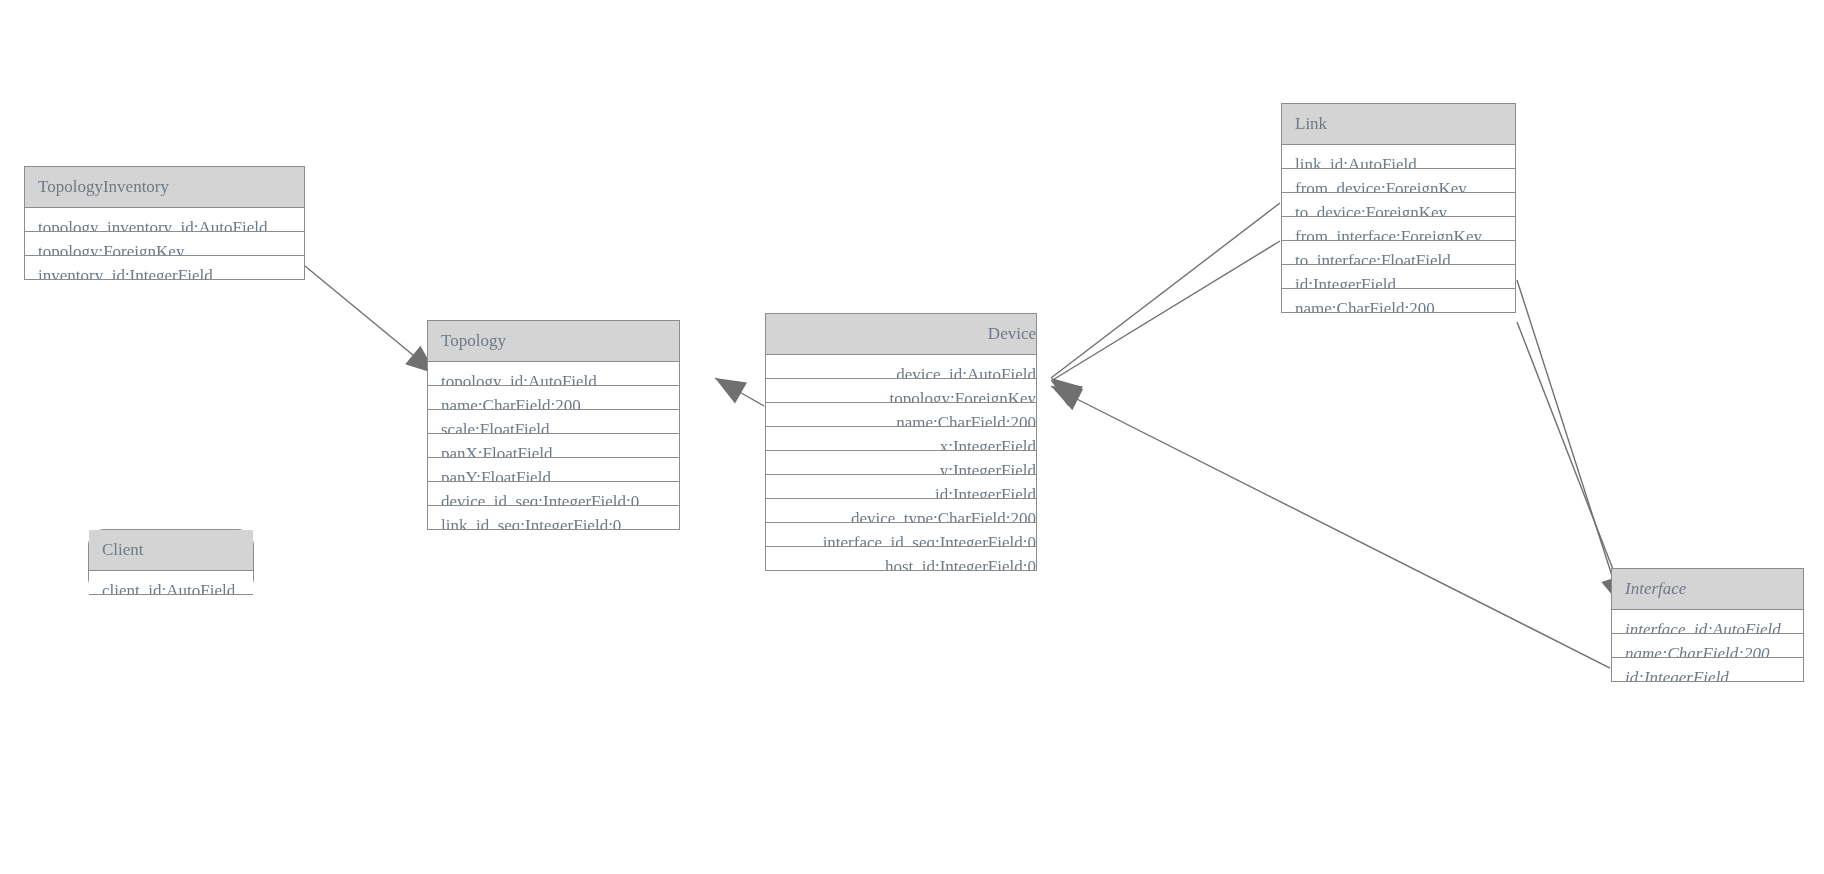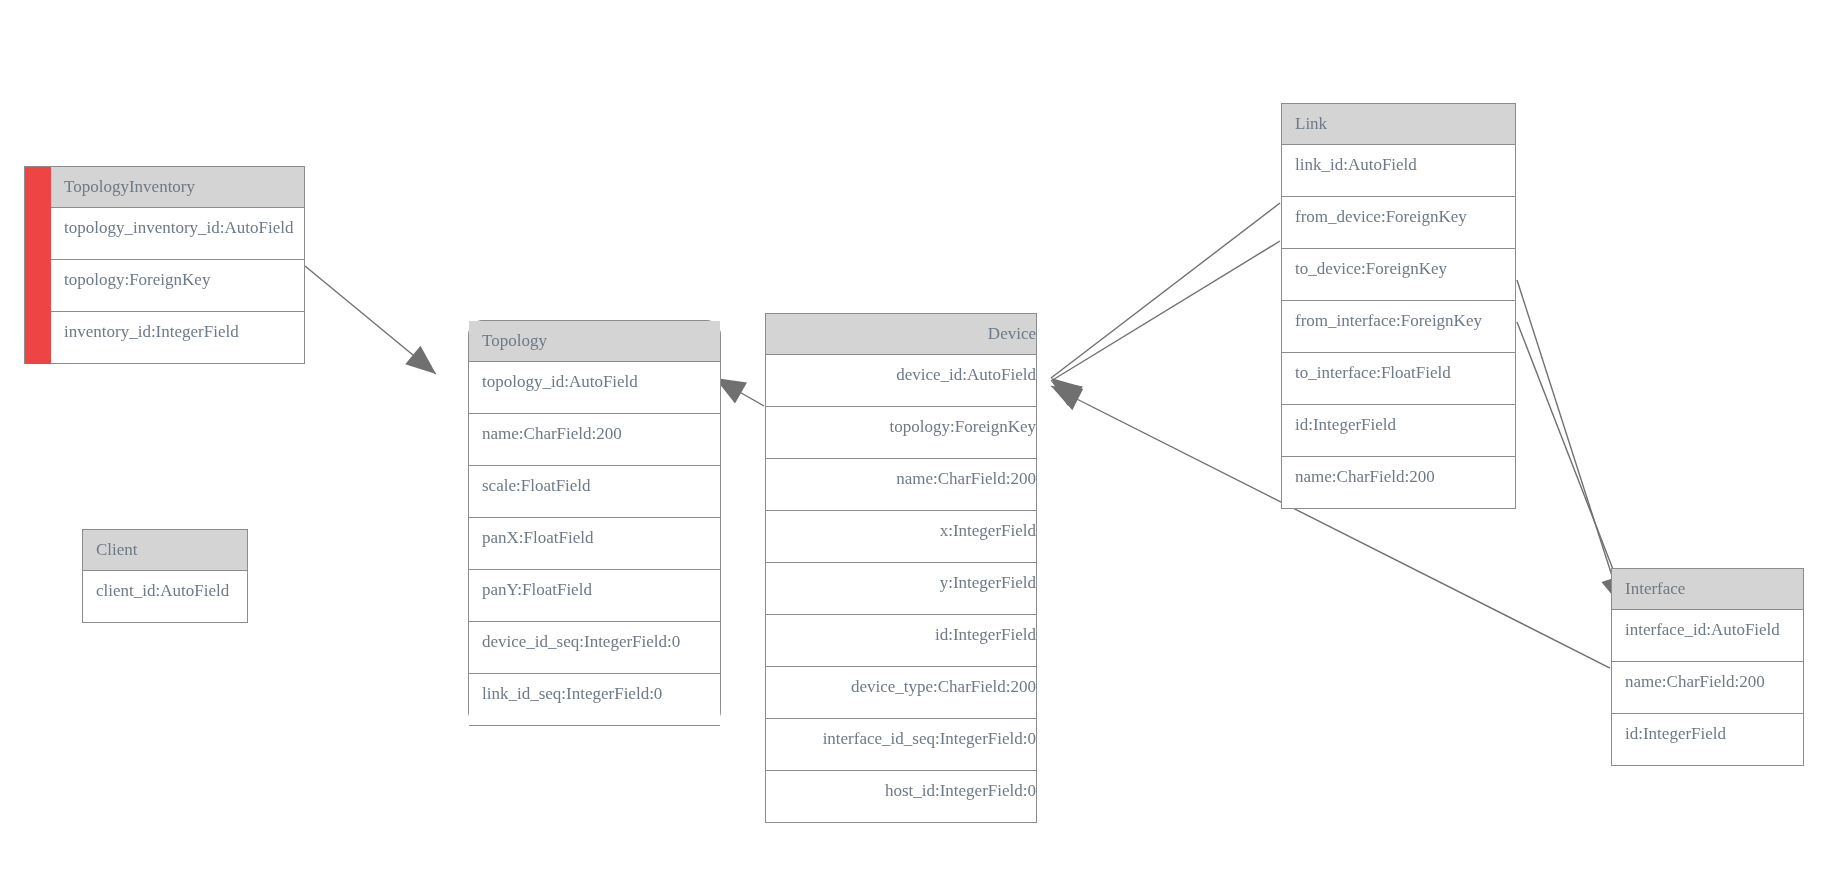--- a/index.html
+++ b/index.html
@@ -43,21 +43,21 @@
     padding: 0 0 0 13px;
     white-space: nowrap;
     overflow: hidden;
   }
   .entity-row {
     box-sizing: border-box;
     border-bottom: 1px solid #8c8c8c;
     color: #6e7a87;
     font-size: 17px;
     line-height: 40px;
-    height: 52px;
+    height: 24px;
     padding: 0 0 0 13px;
     white-space: nowrap;
     overflow: hidden;
     background: #ffffff;
   }
 </style>
 </head>
 <body>
 
 <div id="canvas">
@@ -87,31 +87,31 @@
         <polyline points="1517,280 1622,607" fill="none" stroke="#707070" stroke-width="1.4"></polyline>
         <path d="M 0 0 L -30 -12 L -30 12 Z" fill="#707070" transform="translate(1622,607) rotate(72.2)"></path>
       </g>
       <g>
         <polyline points="1517,322 1628,608" fill="none" stroke="#707070" stroke-width="1.4"></polyline>
         <path d="M 0 0 L -30 -12 L -30 12 Z" fill="#707070" transform="translate(1628,608) rotate(68.8)"></path>
       </g>
     </svg>
 
   <div id="entities-layer">
-      <div class="entity" style="left: 24px; top: 166px; width: 281px; padding-left: 26px;">
+      <div class="entity" style="left: 24px; top: 166px; width: 281px;">
         <div class="entity-header">TopologyInventory</div>
         <div class="entity-row">topology_inventory_id:AutoField</div>
         <div class="entity-row">topology:ForeignKey</div>
         <div class="entity-row">inventory_id:IntegerField</div>
       </div>
-      <div class="entity" style="left: 82px; top: 529px; width: 166px;">
+      <div class="entity" style="left: 88px; top: 529px; width: 166px; border-radius: 17px;">
         <div class="entity-header">Client</div>
         <div class="entity-row">client_id:AutoField</div>
       </div>
-      <div class="entity" style="left: 468px; top: 320px; width: 253px; border-radius: 15px;">
+      <div class="entity" style="left: 427px; top: 320px; width: 253px;">
         <div class="entity-header">Topology</div>
         <div class="entity-row">topology_id:AutoField</div>
         <div class="entity-row">name:CharField:200</div>
         <div class="entity-row">scale:FloatField</div>
         <div class="entity-row">panX:FloatField</div>
         <div class="entity-row">panY:FloatField</div>
         <div class="entity-row">device_id_seq:IntegerField:0</div>
         <div class="entity-row">link_id_seq:IntegerField:0</div>
       </div>
       <div class="entity" style="left: 765px; top: 313px; width: 272px; text-align: right;">
@@ -129,21 +129,21 @@
       <div class="entity" style="left: 1281px; top: 103px; width: 235px;">
         <div class="entity-header">Link</div>
         <div class="entity-row">link_id:AutoField</div>
         <div class="entity-row">from_device:ForeignKey</div>
         <div class="entity-row">to_device:ForeignKey</div>
         <div class="entity-row">from_interface:ForeignKey</div>
         <div class="entity-row">to_interface:FloatField</div>
         <div class="entity-row">id:IntegerField</div>
         <div class="entity-row">name:CharField:200</div>
       </div>
-      <div class="entity" style="left: 1611px; top: 568px; width: 193px;">
+      <div class="entity" style="left: 1611px; top: 568px; width: 193px; font-style: italic;">
         <div class="entity-header">Interface</div>
         <div class="entity-row">interface_id:AutoField</div>
         <div class="entity-row">name:CharField:200</div>
         <div class="entity-row">id:IntegerField</div>
       </div>
     </div>
 
 </div>
 
 </body></html>

